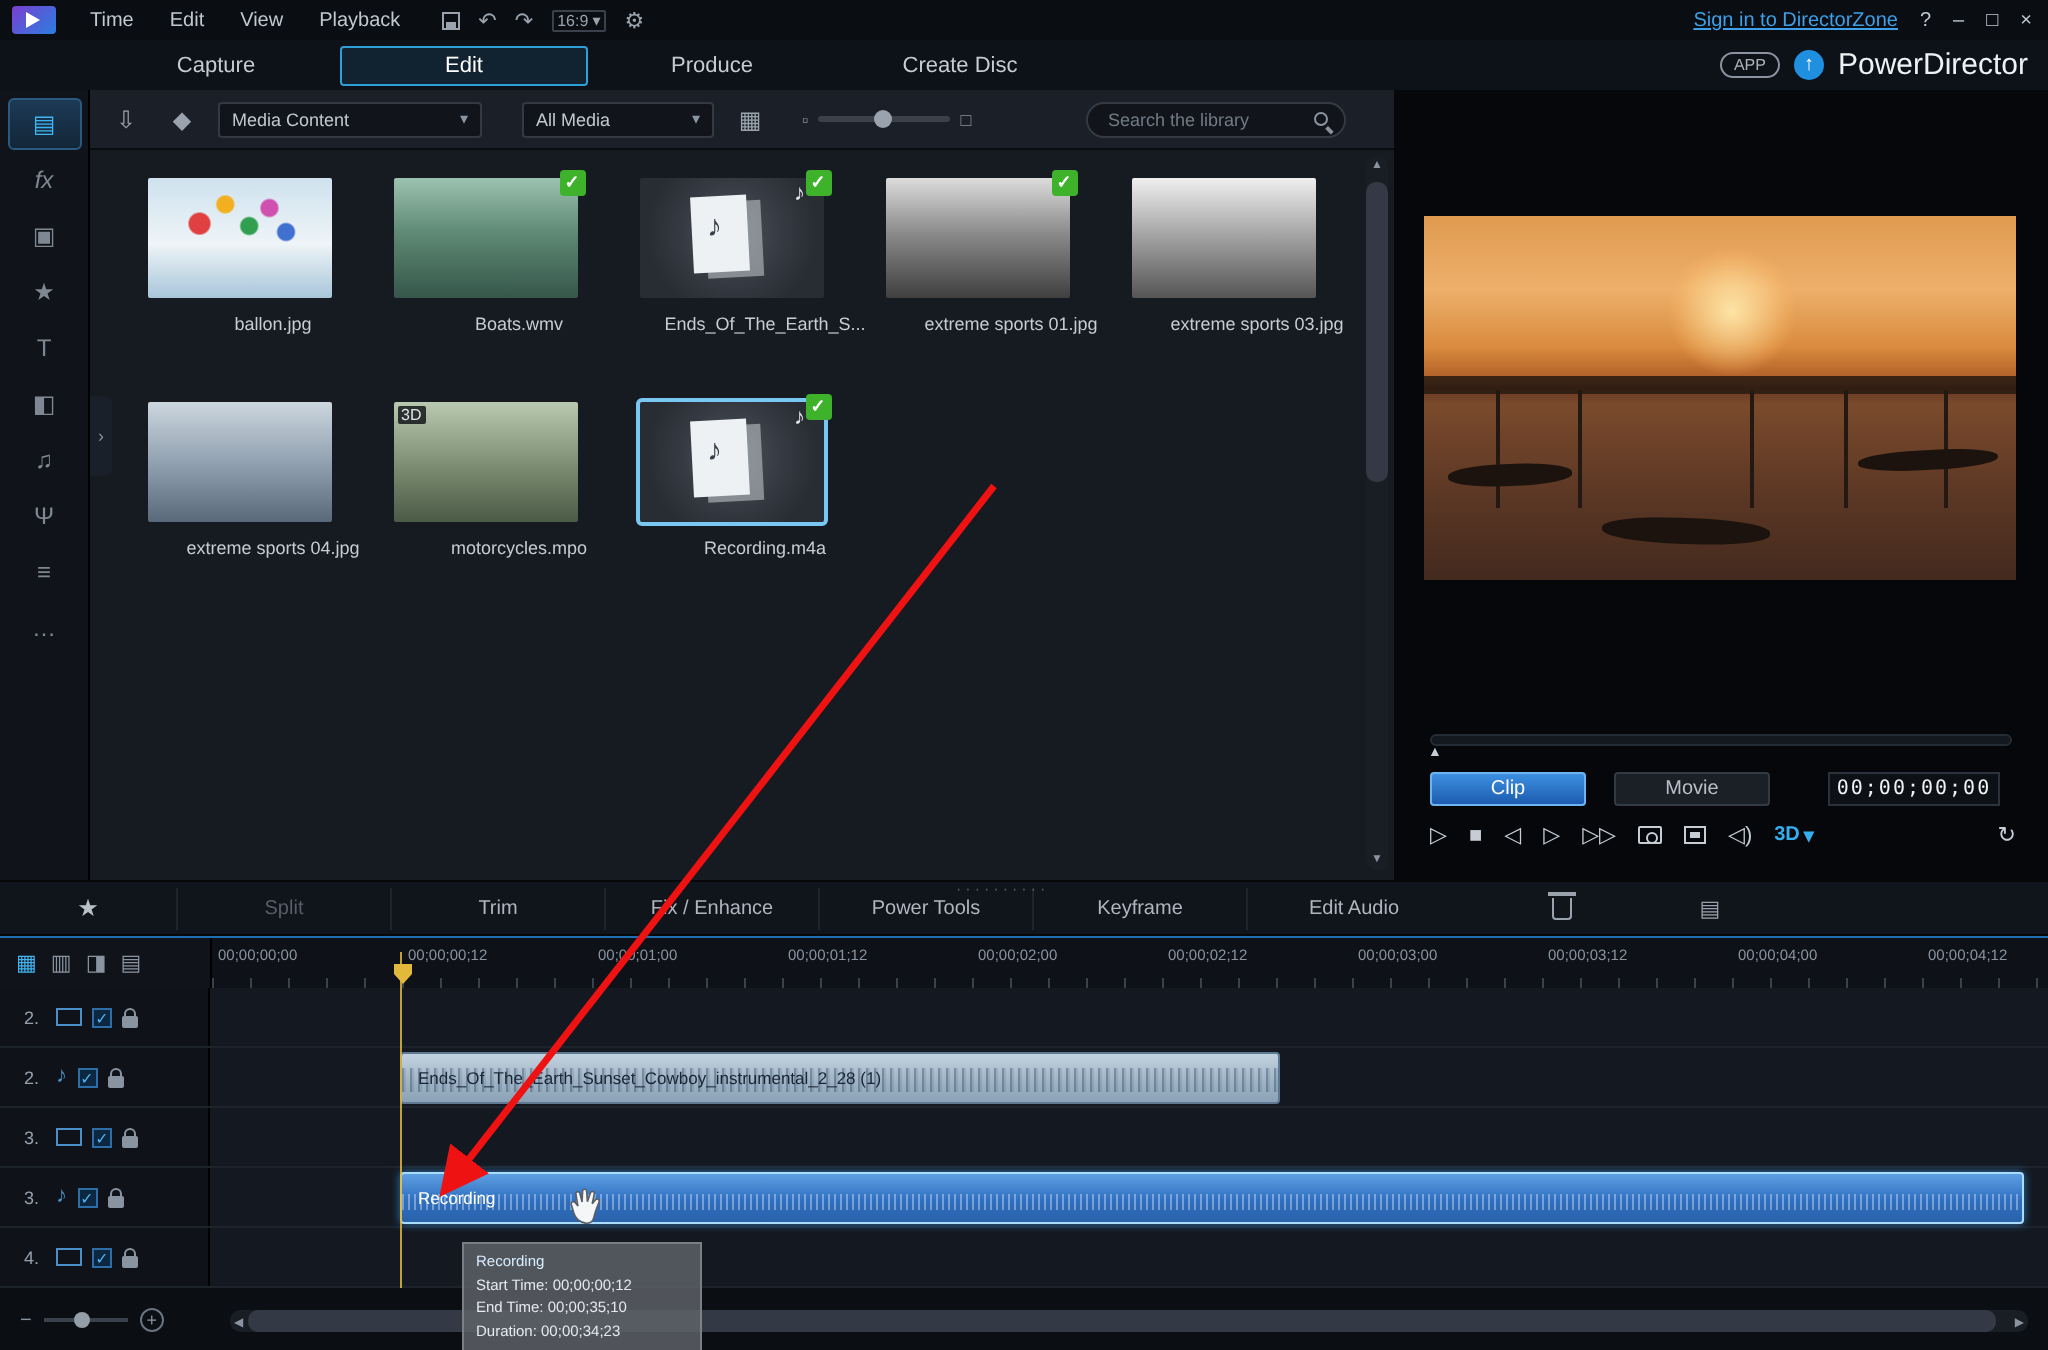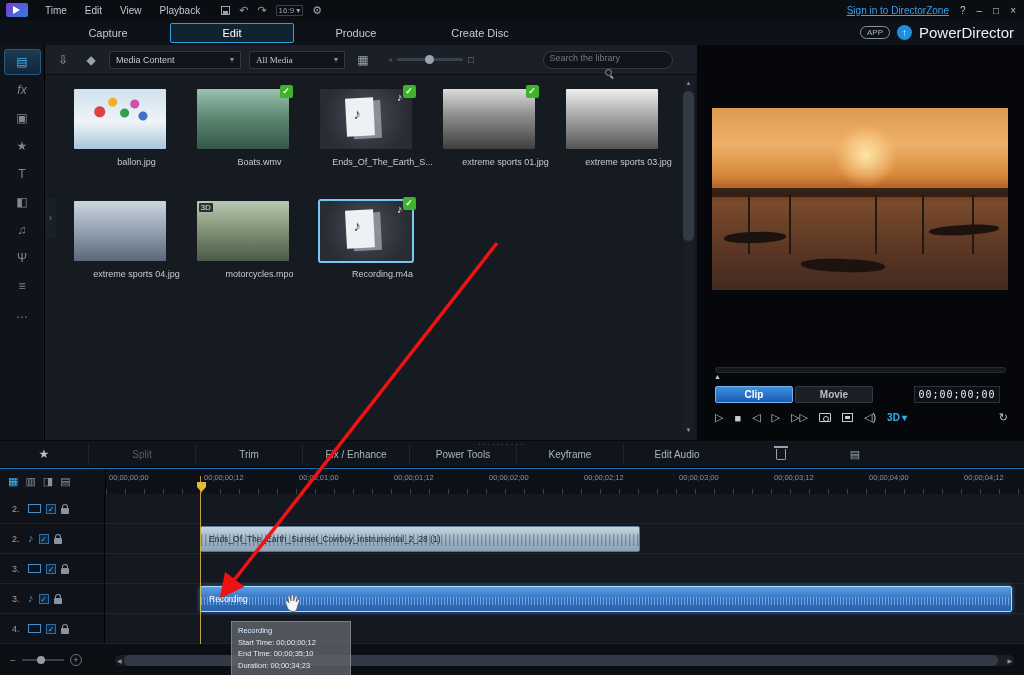--- a/index.html
+++ b/index.html
@@ -40,26 +40,26 @@
   .side-icon { width:37px; height:26px; display:flex; align-items:center; justify-content:center; color:#7e8792; font-size:12px; border-radius:3px; margin-bottom:2px; }
   .side-icon.active { background:linear-gradient(#1d3a55,#122638); color:#3fb4f0; border:1px solid #2a5a80; }
   .collapse { position:absolute; left:45px; top:198px; width:11px; height:40px; background:#1a2029; border-radius:0 4px 4px 0; color:#8a93a0; font-size:9px; display:flex; align-items:center; justify-content:center; z-index:4; }
 
   
   .library { position:absolute; left:45px; top:45px; width:652px; height:395px; background:#161a21; z-index:2; }
   .lib-toolbar { height:30px; background:#1b2028; border-bottom:1px solid #0a0c10; display:flex; align-items:center; gap:8px; padding:0 8px; }
   .tool-icon { color:#9aa3ad; font-size:12px; width:20px; text-align:center; }
   .dropdown { height:18px; background:#11151b; border:1px solid #333a44; border-radius:2px; color:#c2c8d0; font-size:9px; display:flex; align-items:center; padding:0 6px; justify-content:space-between; }
   .dd-media { width:132px; }
-  .dd-all { width:96px; margin-left:0;font-family:Liberation Serif, serif; }
+  .dd-all { width:96px; margin-left:12px; }
   .dd-arrow { color:#8a93a0; font-size:8px; }
   .view-slider { display:flex; align-items:center; gap:5px; color:#8a93a0; margin-left:8px; font-size:9px; }
   .slider-track { width:66px; height:3px; background:#3a414b; border-radius:2px; position:relative; }
   .slider-thumb { position:absolute; left:28px; top:-3px; width:9px; height:9px; border-radius:50%; background:#9aa3ad; }
-  .search-box { margin-left:auto; margin-right:16px; width:130px; height:18px; background:#11151b; border:1px solid #333a44; border-radius:9px; display:flex; align-items:center; padding:0 8px; gap:5px;flex-direction:column; }
+  .search-box { margin-left:auto; margin-right:16px; width:130px; height:18px; background:#11151b; border:1px solid #333a44; border-radius:9px; display:flex; align-items:center; padding:0 8px; gap:5px; }
   .search-input { flex:1; background:none; border:none; outline:none; color:#c2c8d0; font-size:9px; font-family:inherit; min-width:0; }
   .search-input::placeholder { color:#717a85; }
   .mag-icon { width:7px; height:7px; border:1.5px solid #8a93a0; border-radius:50%; position:relative; flex:0 0 auto; }
   .mag-icon::after { content:""; position:absolute; left:5.5px; top:5.5px; width:4px; height:1.5px; background:#8a93a0; transform:rotate(45deg); transform-origin:0 0; }
 
   .lib-grid { display:flex; flex-wrap:wrap; padding:6px 0 0 13px; }
   .lib-item { width:123px; height:112px; display:flex; flex-direction:column; align-items:center; padding-top:8px; }
   .thumb { width:92px; height:60px; position:relative; border-radius:1px; flex:0 0 auto; }
   .thumb.selected { outline:2px solid #79c7f2; }
   .lib-label { margin-top:8px; font-size:9px; color:#c6ccd4; max-width:118px; white-space:nowrap; overflow:hidden; text-overflow:ellipsis;margin-left:34px; }
@@ -98,21 +98,21 @@
   .preview { position:absolute; left:697px; top:45px; width:327px; height:395px; background:#05070b; z-index:2; }
   .screen { position:absolute; left:15px; top:63px; width:296px; height:182px; overflow:hidden;
     background:
       radial-gradient(circle 45px at 52% 26%, rgba(255,232,170,.95), rgba(255,190,110,.25) 60%, transparent 72%),
       linear-gradient(180deg,#e09a50 0%, #edb06a 20%, #d98b3e 36%, #b4632a 44%, #6a3a22 47%, #7a4a2c 52%, #5a3624 78%, #432a1e 100%); }
   .horizon { position:absolute; left:0; right:0; top:44%; height:5%; background:rgba(40,26,18,.85); }
   .pole { position:absolute; width:2px; background:#241812; top:48%; height:32%; }
   .boat { position:absolute; background:#1d130e; border-radius:45%; }
   .seek { position:absolute; left:18px; right:18px; top:322px; height:6px; background:#14181f; border:1px solid #262c35; border-radius:3px; }
   .seek-marker { position:absolute; left:17px; top:328px; font-size:7px; color:#c6cdd5; }
-  .clipmovie { position:absolute; left:18px; top:341px; display:flex; gap:2px;font-weight:bold; }
+  .clipmovie { position:absolute; left:18px; top:341px; display:flex; gap:14px; }
   .btn-clip { width:78px; height:17px; line-height:16px; text-align:center; font-size:10px; color:#fff; background:linear-gradient(#3d8fe0,#1c5cb0); border:1px solid #6db4f0; border-radius:2px; }
   .btn-movie { width:78px; height:17px; line-height:16px; text-align:center; font-size:10px; color:#b8bfc8; background:#1b2027; border:1px solid #343a44; border-radius:2px; }
   .timecode { position:absolute; right:24px; top:341px; width:86px; height:17px; background:#0d1015; border:1px solid #2c323c; color:#eef2f6; font-family:"DejaVu Sans Mono", monospace; font-size:10px; text-align:center; line-height:16px; letter-spacing:1px; }
   .transport { position:absolute; left:18px; right:16px; top:366px; display:flex; align-items:center; gap:11px; color:#c6cdd5; font-size:11px; }
   .cam { width:12px; height:9px; border:1px solid #c6cdd5; border-radius:1px; position:relative; }
   .cam::after { content:""; position:absolute; left:3.5px; top:1.5px; width:4px; height:4px; border:1px solid #c6cdd5; border-radius:50%; }
   .snap { width:11px; height:9px; border:1px solid #c6cdd5; position:relative; }
   .snap::after { content:""; position:absolute; left:2px; top:2px; width:5px; height:3px; background:#c6cdd5; }
   .label-3d { color:#35aef0; font-weight:bold; font-size:10px; display:flex; gap:2px; align-items:center; }
   .loop { margin-left:auto; }

